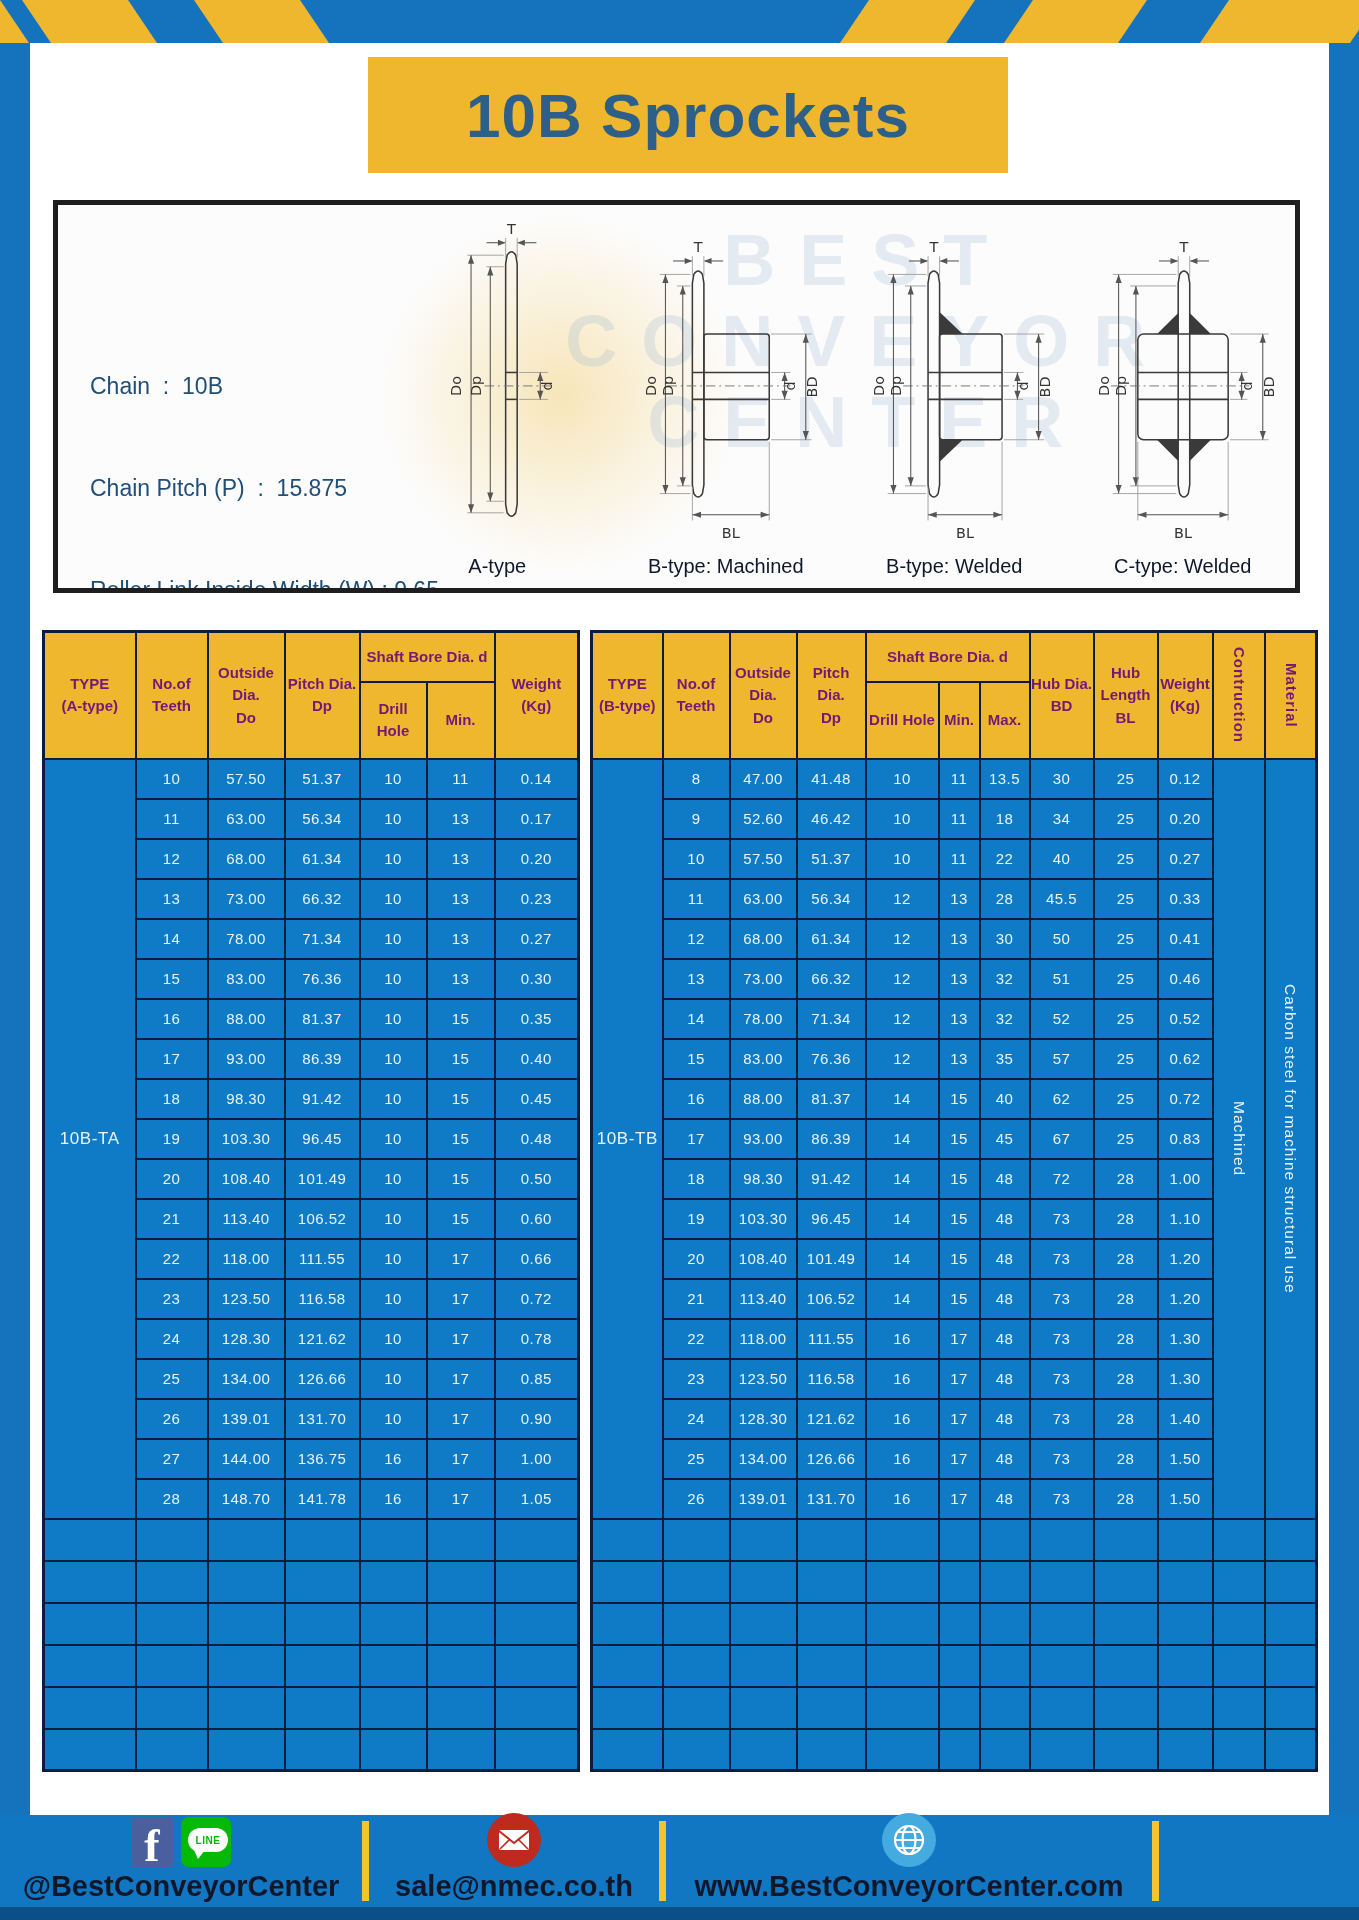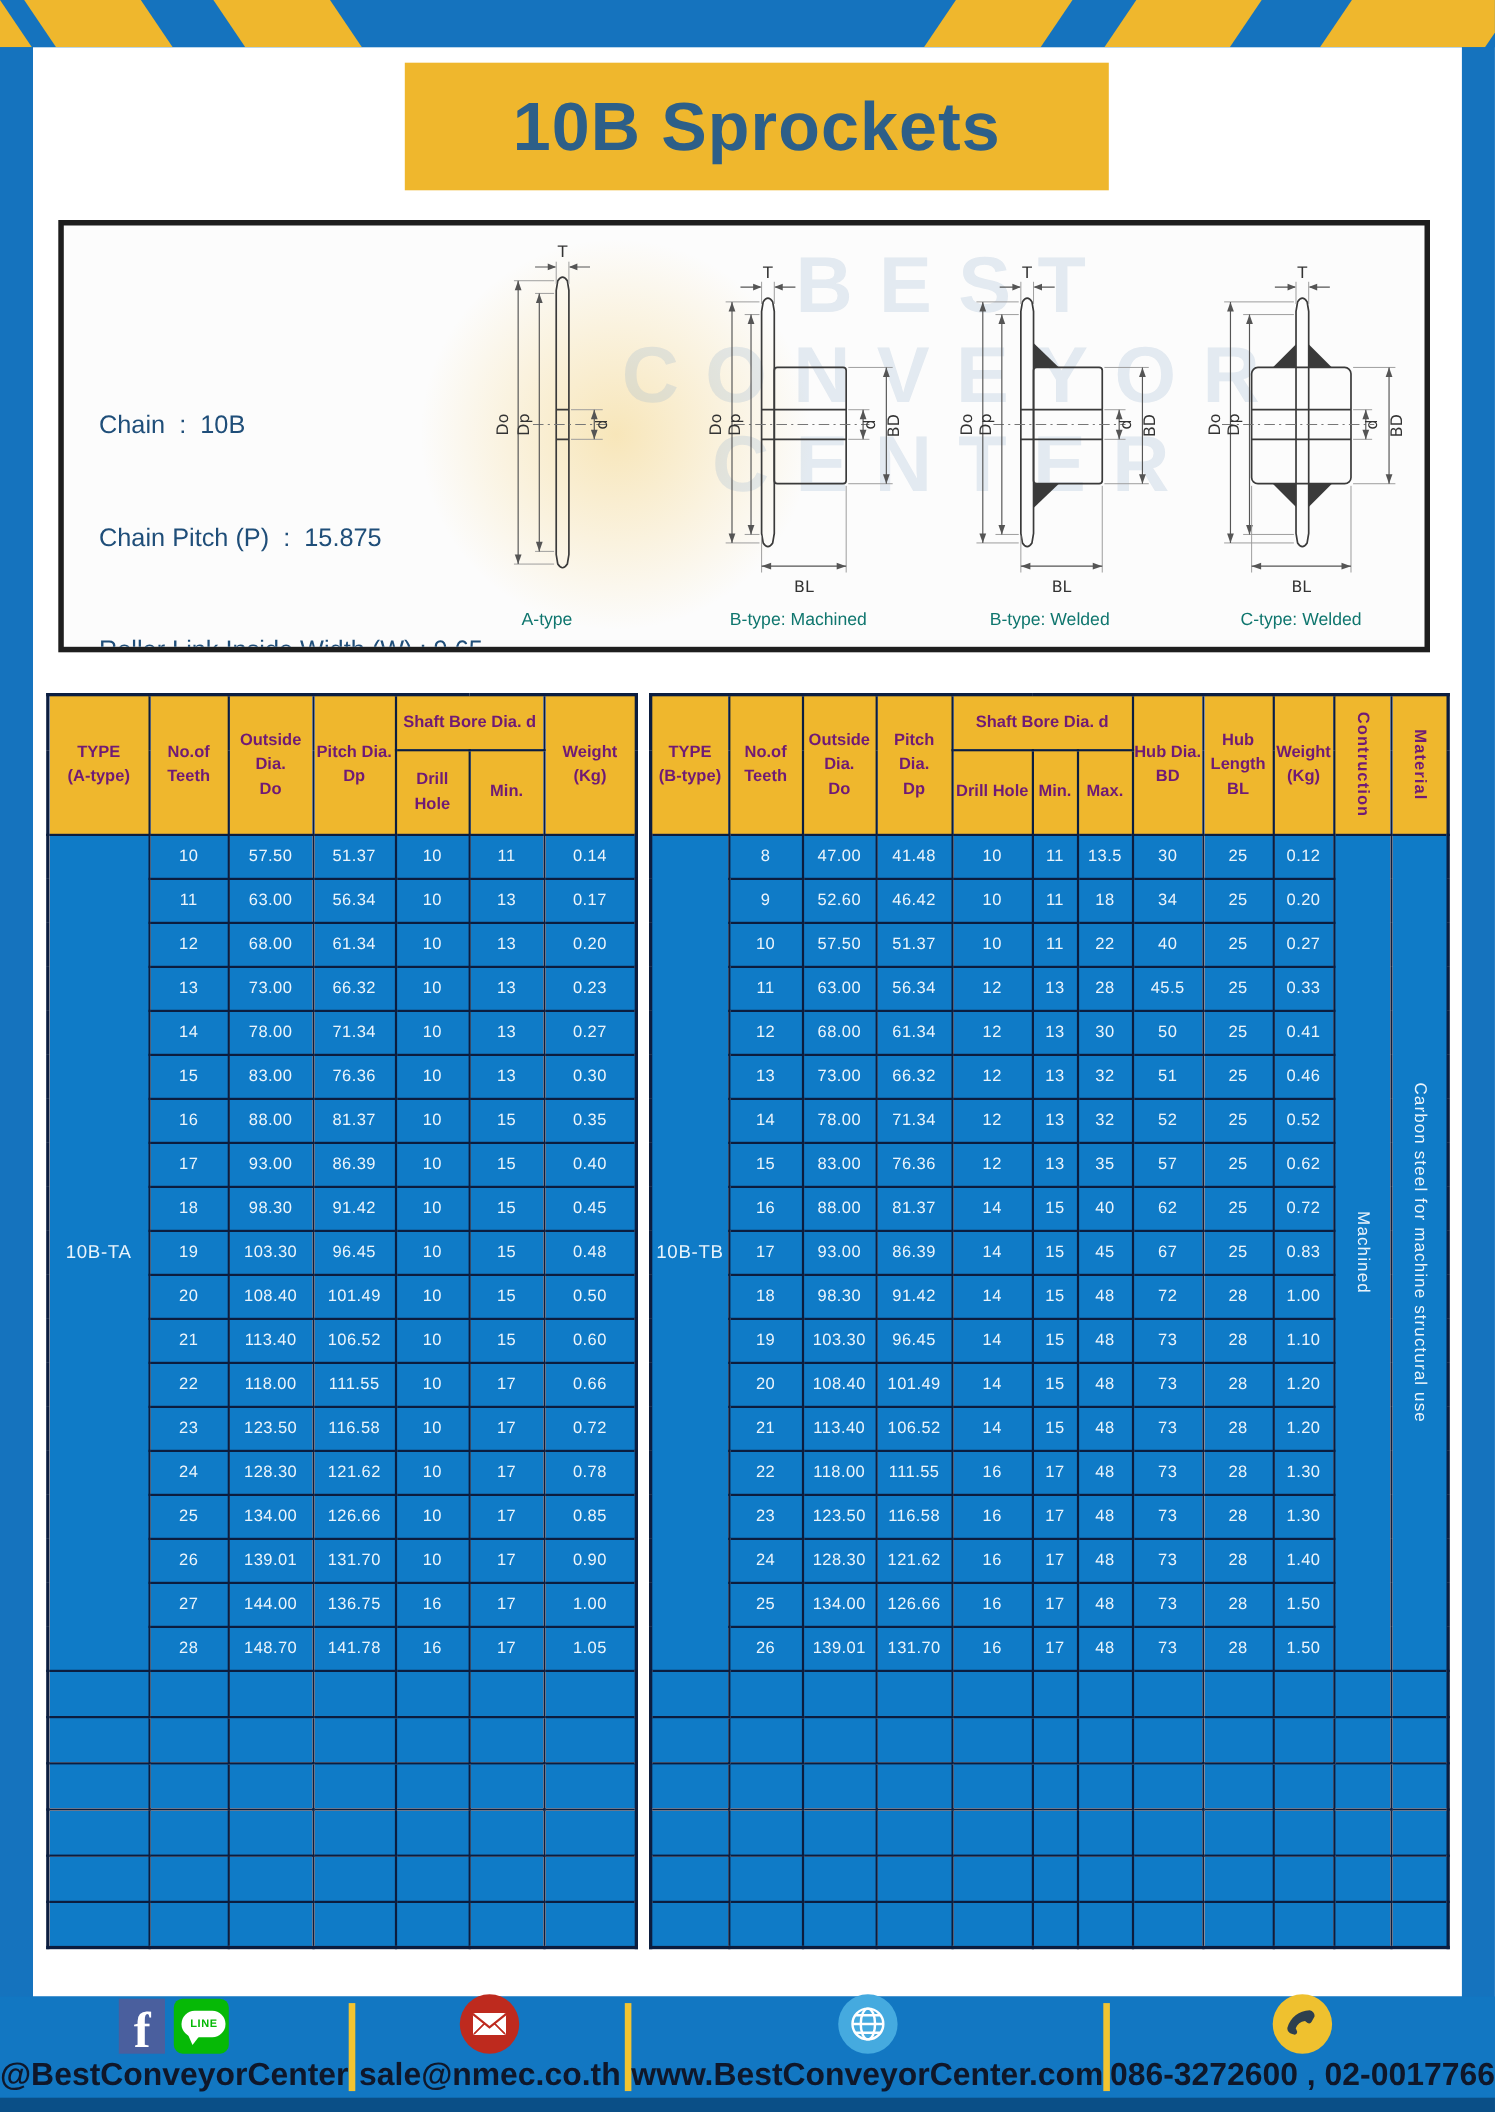--- a/index.html
+++ b/index.html
@@ -48,21 +48,21 @@
   .specs{
     position:absolute;left:32px;top:96px;z-index:2;
     font-size:23px;font-weight:400;color:#1F4E79;line-height:34px;white-space:pre;
   }
   .figures{
     position:absolute;left:328px;top:6px;width:908px;height:376px;z-index:1;
     display:flex;gap:6px;
   }
   .fig{flex:1;display:flex;flex-direction:column;align-items:center;}
   .fig svg{width:210px;height:346px;display:block;}
-  .fig .cap{font-size:16px;color:#0f766e;margin-top:-2px;}
+  .fig .cap{font-size:20px;color:#0f172a;margin-top:-2px;}
   
   .pl{fill:none;stroke:#3a3a3a;stroke-width:1.6;}
   .cl{stroke:#777;stroke-width:1;stroke-dasharray:10 4 2 4;fill:none;}
   .dim{stroke:#555;stroke-width:1.1;}
   .ext{stroke:#999;stroke-width:0.9;}
   .ah{fill:#555;}
   .fil{fill:#3a3a3a;}
   .dlbl{font-family:"DejaVu Sans",sans-serif;font-size:15px;fill:#333;text-anchor:middle;}
   
   .tbl-wrap{position:absolute;top:630px;}
@@ -952,27 +952,15 @@
               <circle cx="19" cy="19" r="14"></circle>
               <ellipse cx="19" cy="19" rx="6.5" ry="14"></ellipse>
               <path d="M5 19 H33 M7.5 11 H30.5 M7.5 27 H30.5"></path>
             </g>
           </svg>
         </div>
       </div>
       <div class="flabel">www.BestConveyorCenter.com</div>
     </div>
     <div class="fdiv"></div>
-    <div class="fsec s4">
-      <div class="icons">
-        <div class="circ phone-circ">
-          <svg width="40" height="40" viewBox="0 0 56 56">
-            <g transform="rotate(-38 28 28)" fill="#2E3F4E">
-              <path d="M10 30 a7 7 0 0 1 0 -10 c11 -8 25 -8 36 0 a7 7 0 0 1 0 10 l-7 3 a4 4 0 0 1 -5 -2 l-1 -4 c-5 -3 -10 -3 -15 0 l-1 4 a4 4 0 0 1 -5 2 z"></path>
-            </g>
-          </svg>
-        </div>
-      </div>
-      <div class="flabel">086-3272600 , 02-0017766</div>
-    </div>
   </div>
   <div class="dark-strip"></div>
 </div>
 
 </body></html>

